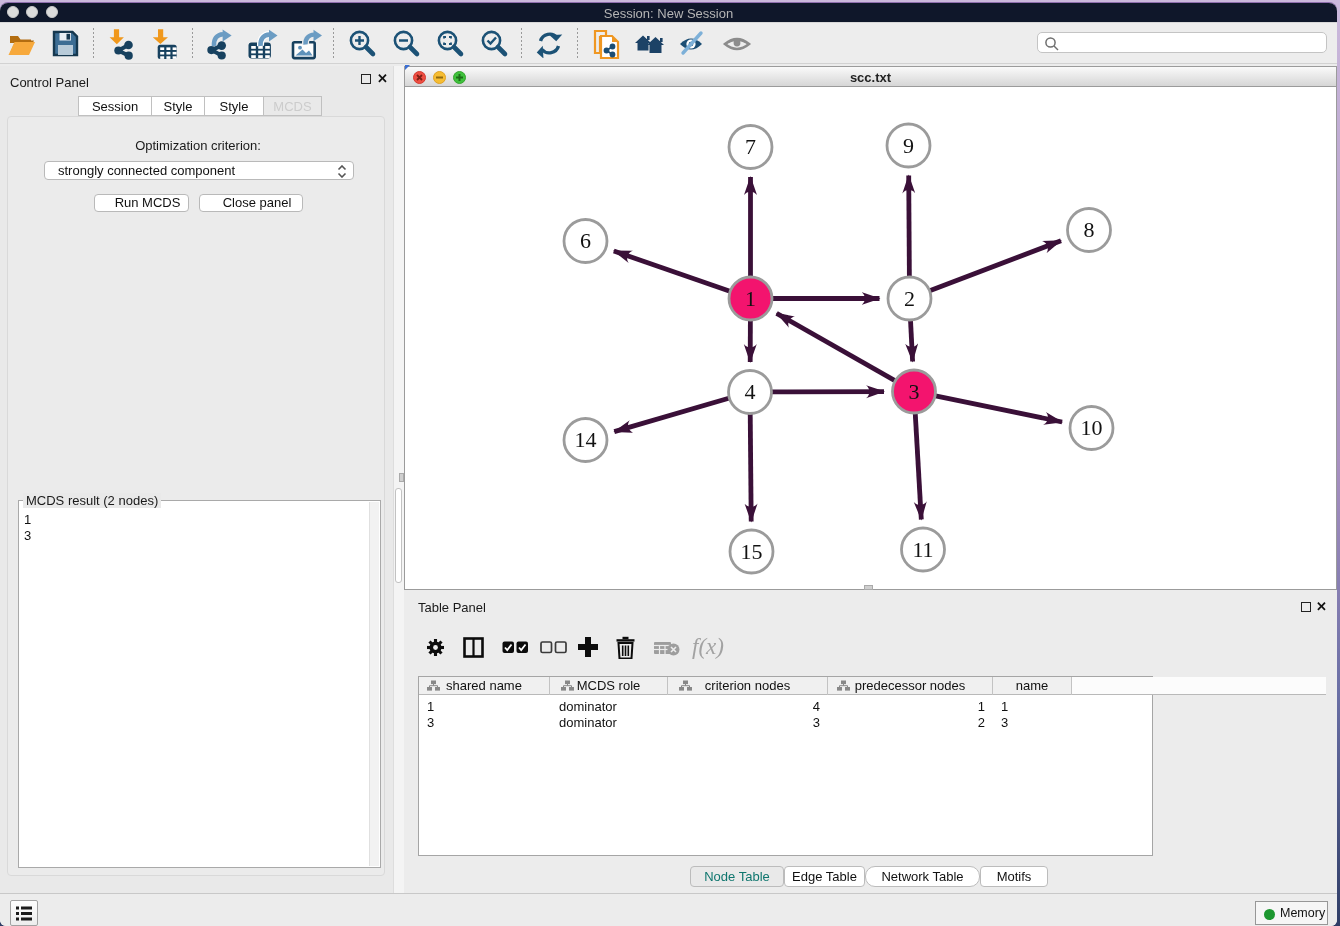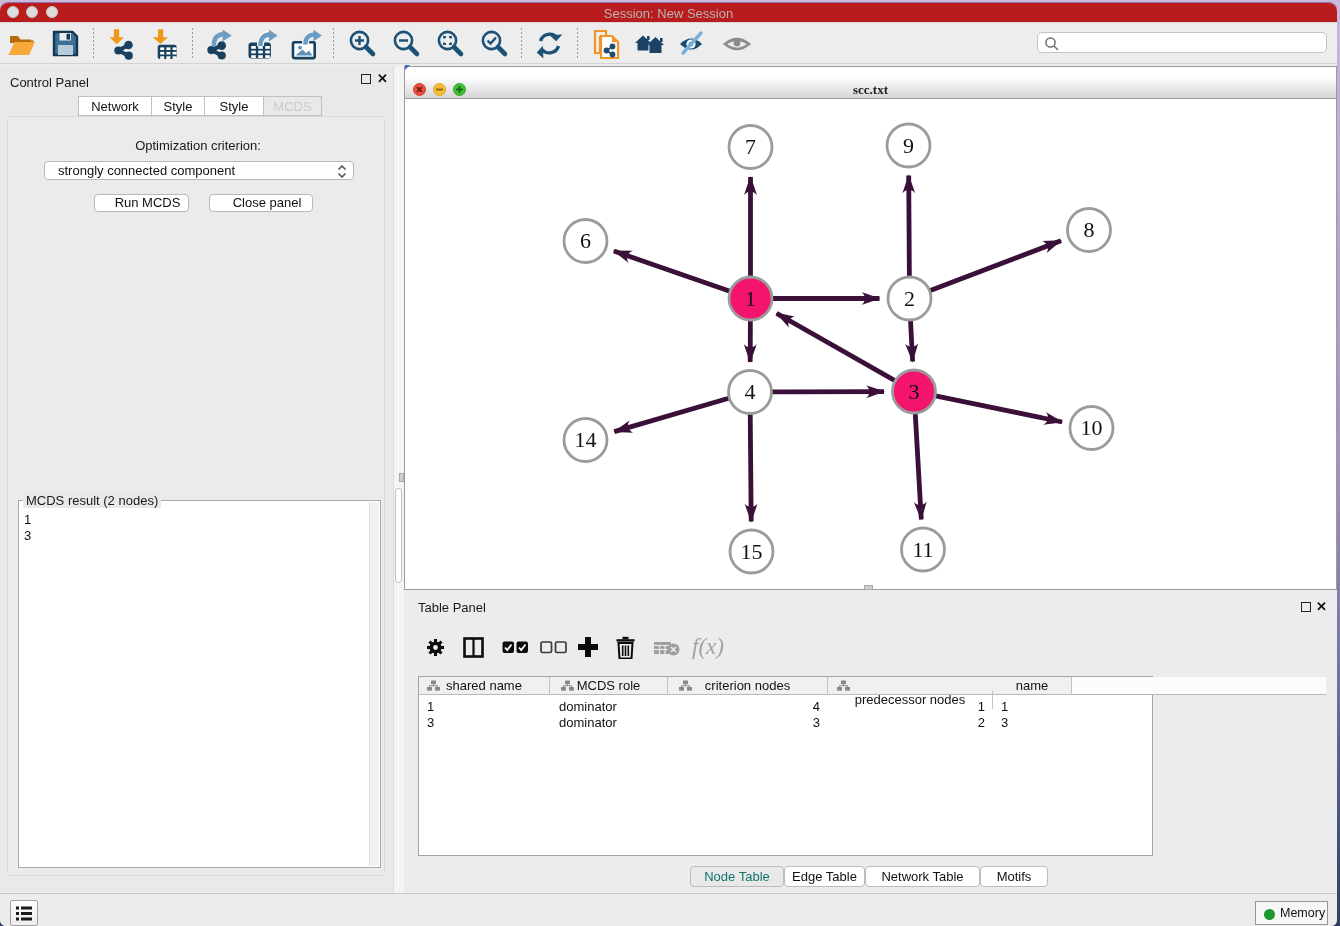--- a/index.html
+++ b/index.html
@@ -5,21 +5,21 @@
 * { margin:0; padding:0; box-sizing:border-box; }
 html,body { width:1340px; height:926px; overflow:hidden; }
 body { background:linear-gradient(180deg,#cbb9dc 0%,#a890c1 50%,#6a6fa5 75%,#2f3d66 100%);
   font-family:"Liberation Sans", sans-serif; }
 #win { position:absolute; left:0; top:3px; width:1337px; height:923px;
   background:#ececec; border-radius:8px 8px 6px 6px; overflow:hidden;
   box-shadow:0 -1px 0 #8f6fae; }
 .abs { position:absolute; }
 
 #titlebar { position:absolute; left:0; top:0; width:1337px; height:20px;
-  background:#b91c1c; border-bottom:1px solid #d8d8d8; }
+  background:#0f172a; border-bottom:1px solid #d8d8d8; }
 .tl { position:absolute; top:3px; width:12px; height:12px; border-radius:50%;
   background:#dcdcdc; border:1px solid #c9c9c9; }
 #wtitle { position:absolute; top:3px; left:0; width:100%; text-align:center;
   font-size:13px; color:#b5b5b5; }
 
 #toolbar { position:absolute; left:0; top:20px; width:1337px; height:41px;
   background:#ededed; border-bottom:1px solid #d2d2d2; }
 .tbi { position:absolute; top:6px; }
 .tbsep { position:absolute; top:5px; width:1px; height:30px;
   background-image:linear-gradient(#9a9a9a 40%, rgba(0,0,0,0) 0%);
@@ -41,22 +41,22 @@
 .btn { position:absolute; top:128px; height:18px; background:#fff;
   border:1px solid #b9b9b9; border-radius:4px; font-size:13px; color:#111;
   text-align:center; line-height:16px;padding-left:12px; }
 #mcdsbox { position:absolute; left:18px; top:434px; width:363px; height:368px;
   background:#fff; border:1px solid #a9a9a9; }
 #mcdslegend { position:absolute; left:23px; top:427px; background:#e9e9e9;
   padding:0 3px; font-size:13px; color:#1a1a1a; }
 
 #netframe { position:absolute; left:404px; top:63px; width:933px; height:524px;
   border:1px solid #9b9b9b; background:#fff; }
-#nettitle { position:absolute; left:0; top:12px; width:100%; height:20px;
-  background:linear-gradient(#fafafa,#d6d6d6); border-bottom:1px solid #9b9b9b;font-family:Liberation Serif, serif; }
+#nettitle { position:absolute; left:0; top:0; width:100%; height:20px;
+  background:linear-gradient(#fafafa,#d6d6d6); border-bottom:1px solid #9b9b9b; }
 .mac { position:absolute; top:4px; width:13px; height:13px; border-radius:50%; }
 #netname { position:absolute; top:3px; left:0; width:100%; text-align:center;
   font-size:13px; font-weight:bold; color:#222; }
 
 #tpanel { position:absolute; left:404px; top:587px; width:933px; height:303px; background:#ececec; }
 #tpanel .hdr { position:absolute; left:14px; top:10px; font-size:13px; color:#1a1a1a; }
 #ttable { position:absolute; left:14px; top:86px; width:735px; height:180px;
   background:#fff; border:1px solid #a5a5a5; }
 #thead { position:absolute; left:0; top:0; width:100%; height:18px;
   background:#f0f0f0; border-bottom:1px solid #b9b9b9; }
@@ -230,34 +230,34 @@
     </svg>
     <div id="searchbox">
       <svg style="position:absolute;left:6px;top:3px;" width="16" height="16" viewBox="0 0 16 16">
         <circle cx="6.5" cy="6.5" r="4.6" fill="none" stroke="#6e6e6e" stroke-width="1.5"></circle>
         <line x1="10" y1="10" x2="14" y2="14" stroke="#6e6e6e" stroke-width="1.5"></line>
       </svg>
     </div>
   </div>
   <div id="cpanel">
     <div class="hdr">Control Panel</div>
-    <div class="tab" style="left:78px; width:74px;">Network</div>
+    <div class="tab" style="left:78px; width:74px;">Session</div>
     <div class="tab" style="left:151px; width:54px;">Style</div>
     <div class="tab" style="left:204px; width:60px;">Style</div>
     <div class="tab" style="left:263px; width:59px; background:#e9e9e9; color:#ccc;">MCDS</div>
     <div id="tabcontent"></div>
     <div id="dropdown">strongly connected component
       <svg style="position:absolute; right:6px; top:2.5px;" width="10" height="13" viewBox="0 0 10 13">
         <path d="M1.5,4.5 L5,1 L8.5,4.5" fill="none" stroke="#555" stroke-width="1.6"></path>
         <path d="M1.5,8.5 L5,12 L8.5,8.5" fill="none" stroke="#555" stroke-width="1.6"></path>
       </svg>
     </div>
     <div id="optlabel">Optimization criterion:</div>
     <div class="btn" style="left:94px; width:95px;">Run MCDS</div>
-    <div class="btn" style="left:209px; width:104px;">Close panel</div>
+    <div class="btn" style="left:199px; width:104px;">Close panel</div>
     <div id="mcdsbox">
       <div style="position:absolute; left:5px; top:11px; font-size:13px; color:#111; line-height:16px;">1<br>3</div>
       <div style="position:absolute; right:1px; top:1px; width:10px; height:364px; background:#f2f2f2; border-left:1px solid #e0e0e0;"></div>
     </div>
     <div id="mcdslegend">MCDS result (2 nodes)</div>
   </div>
   <div id="netframe">
     <div id="nettitle">
       <div class="mac" style="left:8px;  background:#ee4e42; border:1px solid #d33b30;">
         <svg width="11" height="11" style="position:absolute;left:0;top:0;">
@@ -390,21 +390,21 @@
         <path d="M17,6 L22,11 M22,6 L17,11" stroke="#ececec" stroke-width="1.6"></path>
       </svg>
 
       <div class="abs" style="left:288px; top:44px; font-family:'Liberation Serif',serif; font-style:italic; font-size:23px; color:#a2a2a2;">f(x)</div>
     </div>
     <div id="ttable">
       <div id="thead" style="width:653px;">
         <div class="thcell" style="left:0; width:131px;">shared name</div>
         <div class="thcell" style="left:131px; width:118px;">MCDS role</div>
         <div class="thcell" style="left:249px; width:160px;">criterion nodes</div>
-        <div class="thcell" style="left:409px; width:165px;margin-top:14px;">predecessor nodes</div>
+        <div class="thcell" style="left:409px; width:165px;">predecessor nodes</div>
         <div class="thcell" style="left:574px; width:79px;">name</div>
         <svg class="thico" style="left:8px;">
             <use href="#treeico"></use>
           </svg>
         <svg class="thico" style="left:142px;">
             <use href="#treeico"></use>
           </svg>
         <svg class="thico" style="left:260px;">
             <use href="#treeico"></use>
           </svg>
@@ -429,21 +429,21 @@
       <div class="trow" style="left:409px; top:22px; width:157px; text-align:right;">1</div>
       <div class="trow" style="left:582px; top:22px;">1</div>
       <div class="trow" style="left:8px; top:38px;">3</div>
       <div class="trow" style="left:140px; top:38px;">dominator</div>
       <div class="trow" style="left:249px; top:38px; width:152px; text-align:right;">3</div>
       <div class="trow" style="left:409px; top:38px; width:157px; text-align:right;">2</div>
       <div class="trow" style="left:582px; top:38px;">3</div>
     </div>
     <div class="btab" style="left:286px; width:94px; background:#e9e9e9; color:#0f766e;">Node Table</div>
     <div class="btab" style="left:380px; width:81px;">Edge Table</div>
-    <div class="btab" style="left:461px; width:115px;">Network Table</div>
+    <div class="btab" style="left:461px; width:115px;border-radius:10px;">Network Table</div>
     <div class="btab" style="left:576px; width:68px;text-align:center;">Motifs</div>
   </div>
   <div id="statusbar">
     <div class="abs" style="left:10px; top:6px; width:28px; height:26px; background:linear-gradient(#fdfdfd,#ededed); border:1px solid #a2a2a2; border-radius:2px;">
       <svg class="abs" style="left:5px; top:5px;" width="16" height="15" viewBox="0 0 16 15">
         <g fill="#1b1b1b">
           <rect x="0" y="0.5" width="3" height="3"></rect>
             <rect x="5" y="0.5" width="11" height="3"></rect>
           <rect x="0" y="6" width="3" height="3"></rect>
             <rect x="5" y="6" width="11" height="3"></rect>

